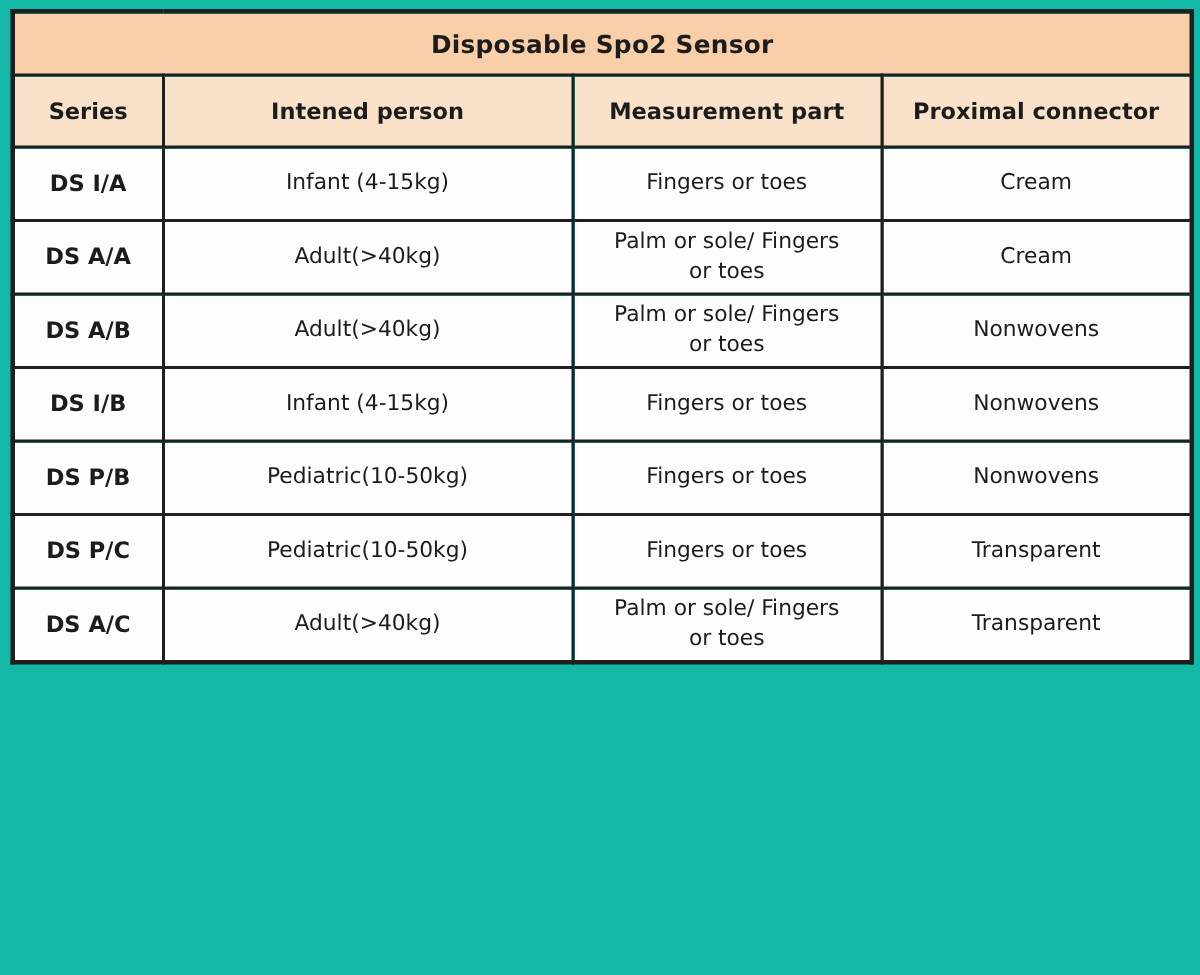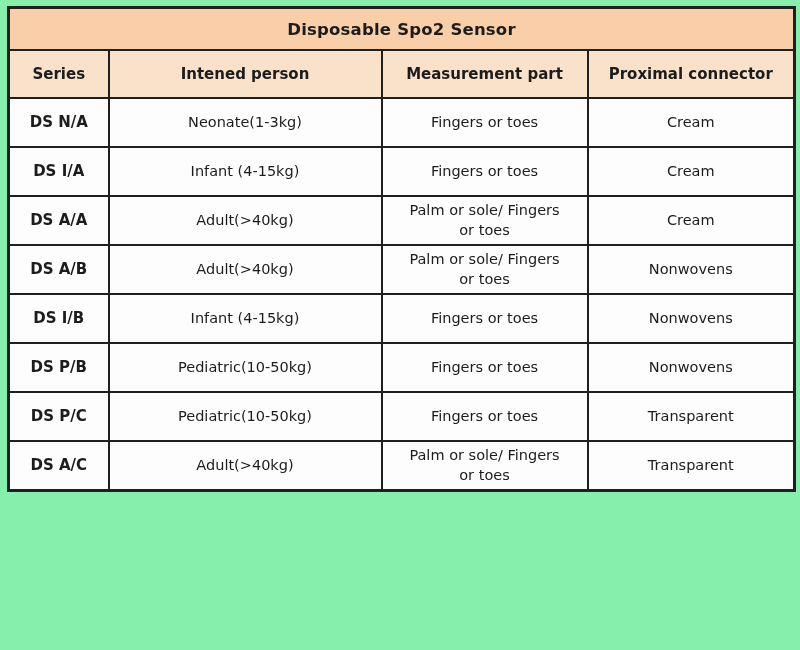--- a/index.html
+++ b/index.html
@@ -6,21 +6,21 @@
     --title-bg:#f8cfa8;
     --header-bg:#fae2ca;
     --row-bg:#fdfdfd;
     --border:#1f1f1f;
     --text:#1c1c1c;
   }
   html,body{margin:0;padding:0;background:#ffffff;}
   body{width:800px;height:650px;overflow:hidden;}
   .page{
     width:800px;height:650px;box-sizing:border-box;
-    padding:6px 7px;background:#86efac;
+    padding:6px 7px;background:#14b8a6;
   }
   table.sensor-table{
     border-collapse:collapse;
     table-layout:fixed;
     width:786px;
     border:3px solid var(--border);
     font-family:"DejaVu Sans","Liberation Sans",sans-serif;
     color:var(--text);
   }
   .sensor-table th,.sensor-table td{
@@ -79,26 +79,20 @@
       </tr>
       <tr class="header-row" id="header-row">
           <th>Series</th>
           <th>Intened person</th>
           <th>Measurement part</th>
           <th>Proximal connector</th>
         </tr>
     </thead>
     <tbody id="table-body">
         <tr>
-          <td class="cell-series">DS N/A</td>
-          <td class="cell-person">Neonate(1-3kg)</td>
-          <td class="cell-part">Fingers or toes</td>
-          <td class="cell-connector">Cream</td>
-        </tr>
-        <tr>
           <td class="cell-series">DS I/A</td>
           <td class="cell-person">Infant (4-15kg)</td>
           <td class="cell-part">Fingers or toes</td>
           <td class="cell-connector">Cream</td>
         </tr>
         <tr>
           <td class="cell-series">DS A/A</td>
           <td class="cell-person">Adult(&gt;40kg)</td>
           <td class="cell-part">Palm or sole/   Fingers
 or toes</td>

